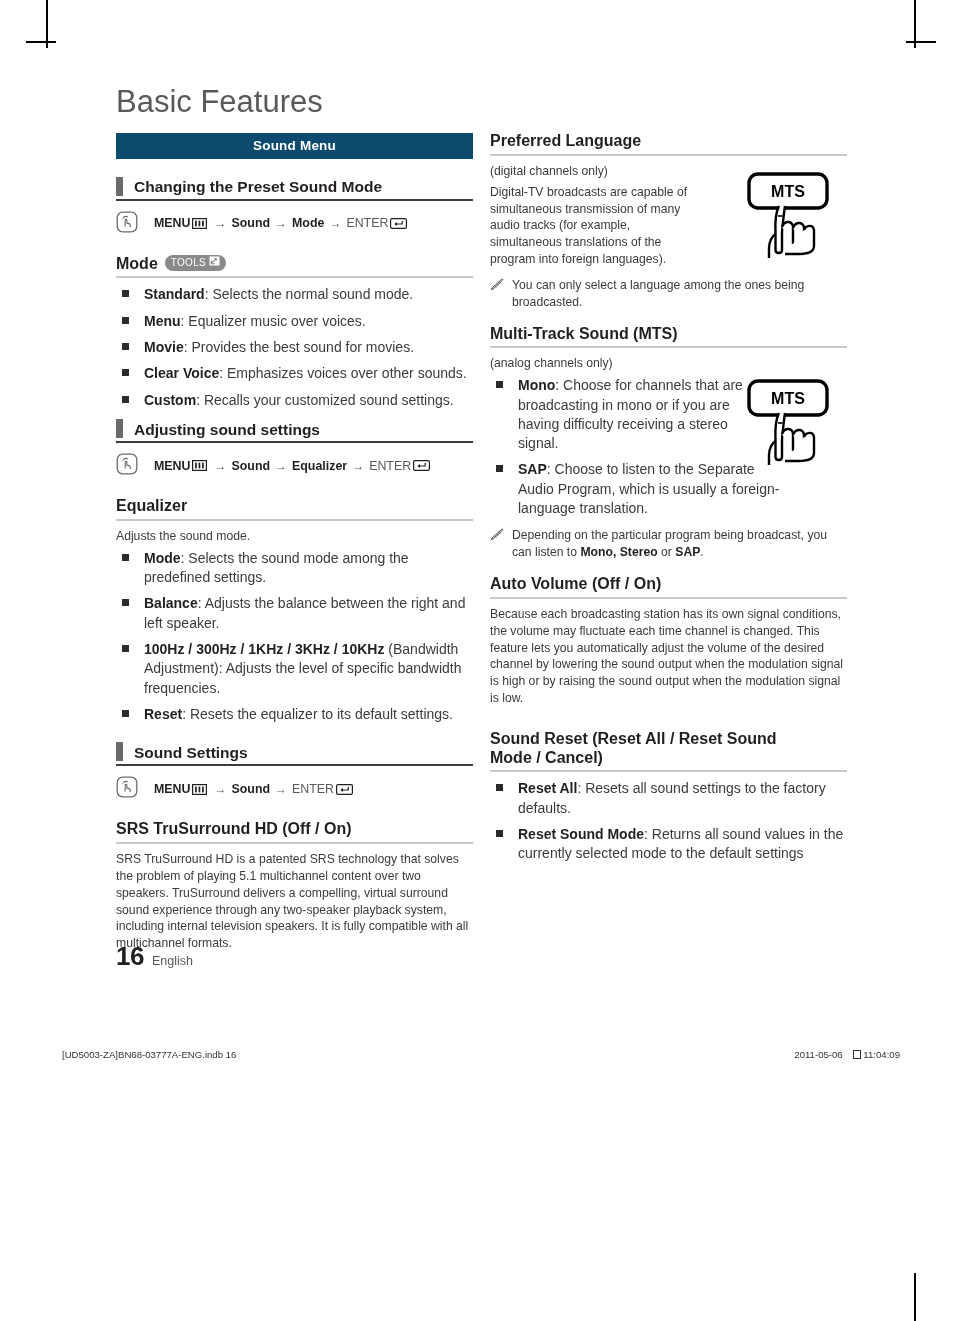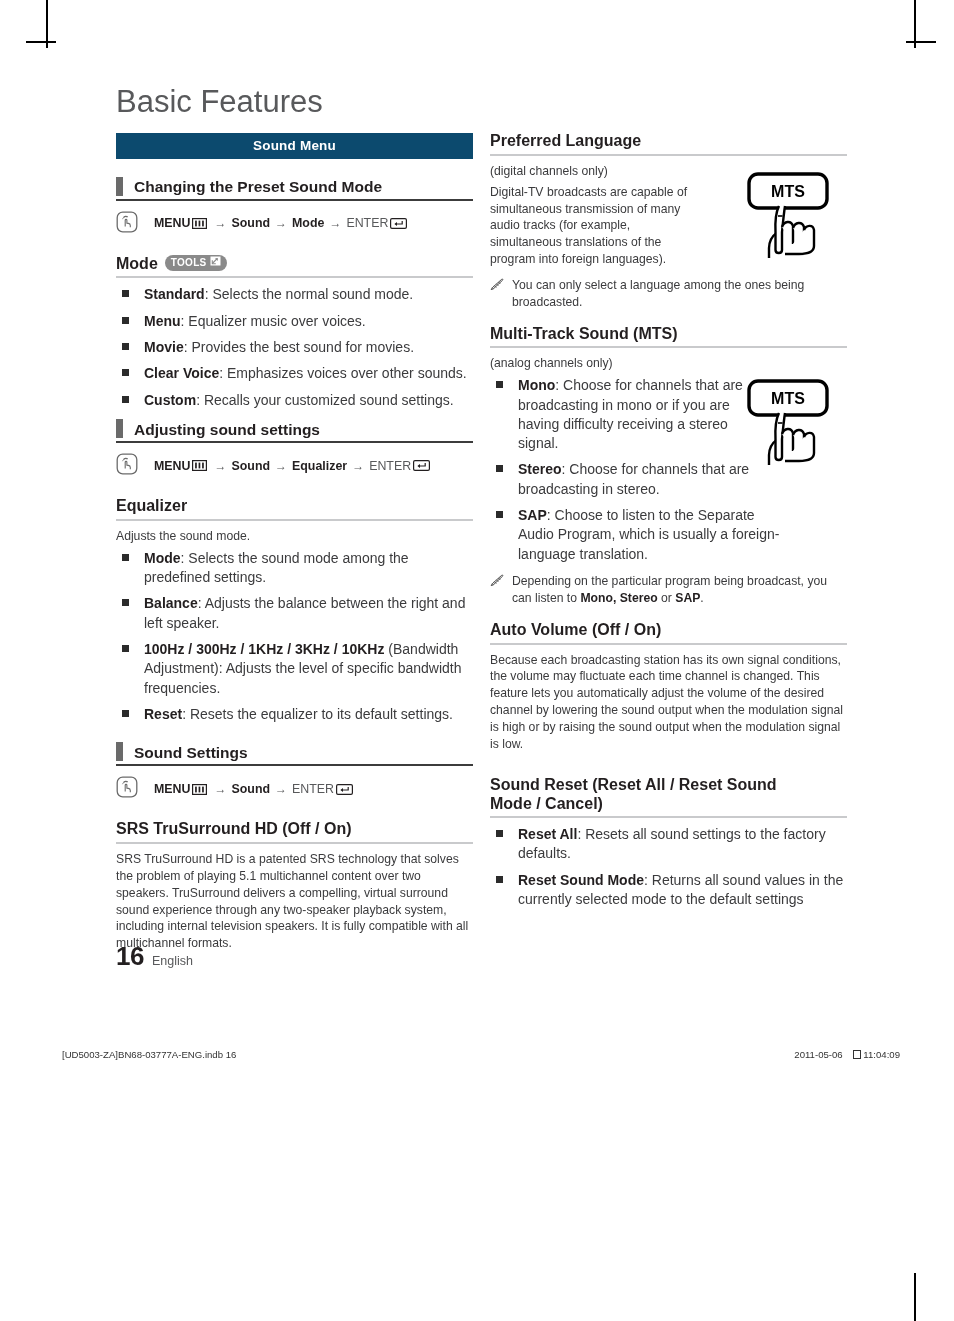--- a/index.html
+++ b/index.html
@@ -86,21 +86,21 @@
     display:flex; align-items:center; flex-wrap:wrap; gap:7px;
     line-height:1.18;
   }
   .opt-head.two-line { line-height:1.2; }
 
   .tools-badge {
     display:inline-flex; align-items:center; gap:3px;
     background:#8a8a8a; color:#fff;
     border-radius: 9px;
     padding: 1px 6px 2px 6px;
-    font-size: 10px; font-weight: 700; letter-spacing:.3px;
+    font-size: 10px; font-weight: 400; letter-spacing:.3px;
     position: relative; top:-1px;
   }
 
   
   p.body {
     font-size: 12.2px; line-height: 1.38; color:#3b3b3d;
     margin: 0 0 9px 0;
   }
   p.tight { margin-bottom: 4px; }
 
@@ -382,21 +382,20 @@
           <path d="M63 60 C65 55 72 54 73 60 L73 76 C73 82 66 84 58 84 L44 84" fill="#fff" stroke="#000" stroke-width="2.4"></path>
           <path d="M34.5 64 C31 66 28 72 28 78 L28 88" fill="none" stroke="#000" stroke-width="2.4"></path>
           <path d="M37 46 L41.5 46" stroke="#000" stroke-width="1.6"></path>
         </svg>
       </div>
 
       <p class="body tight">(analog channels only)</p>
 
       <ul class="bullets">
         <li style="width:265px;"><b>Mono</b><span>: Choose for channels that are broadcasting in mono or if you are having difficulty receiving a stereo signal.</span></li>
-        <li style="width:265px;"><b>Stereo</b><span>: Choose for channels that are broadcasting in stereo.</span></li>
         <li style="width:300px;"><b>SAP</b><span>: Choose to listen to the Separate Audio Program, which is usually a foreign-language translation.</span></li>
       </ul>
 
       <div class="note">
         <span class="pencil">
           <svg width="15" height="13" viewBox="0 0 15 13">
             <path d="M1.2 11.6 L3.4 10.8 L12.6 2.2 C13.3 1.5 12.4 .6 11.7 1.3 L2.3 9.7 Z" fill="#fff" stroke="#4a4a4a" stroke-width="1"></path>
             <path d="M2.3 9.7 L3.4 10.8" stroke="#4a4a4a" stroke-width=".9"></path>
             <path d="M4.4 7.6 L6.4 9.6 M6.4 5.8 L8.4 7.8 M8.4 4.0 L10.4 6.0" stroke="#4a4a4a" stroke-width=".8"></path>
           </svg>

